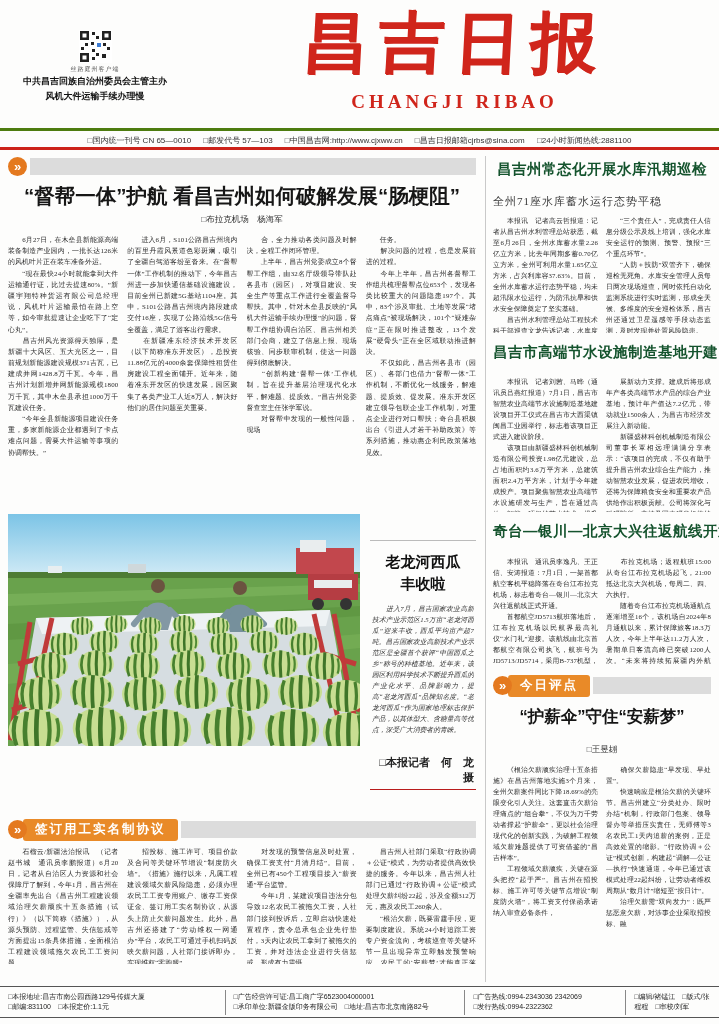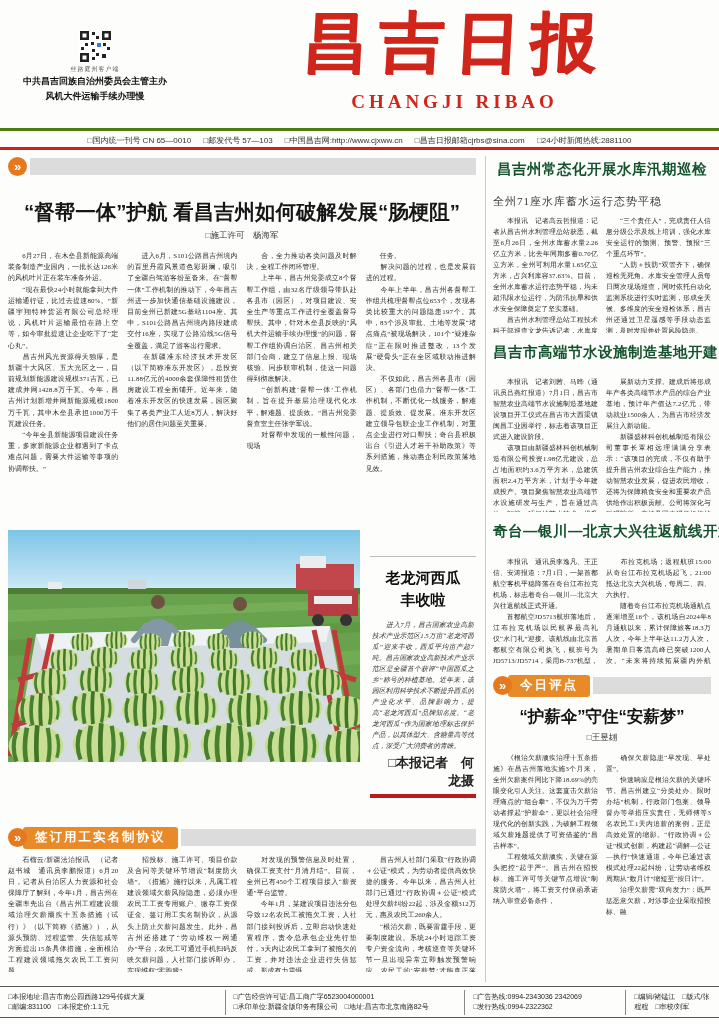--- a/index.html
+++ b/index.html
@@ -37,49 +37,49 @@
   .tagrow{display:flex;align-items:center;height:20px;margin-bottom:6px;}
   .tag-circle{width:19px;height:19px;border-radius:50%;background:#e4791f;color:#fff;font-weight:bold;
        font-size:13px;line-height:19px;text-align:center;flex:0 0 auto;z-index:1;
        font-family:"Liberation Sans",sans-serif;}
   .tag-box{background:#e98a28;color:#fff;font-weight:bold;font-size:12.5px;letter-spacing:2px;
        padding:2px 12px 3px;border-radius:3px;margin-left:-4px;
        font-family:"Liberation Sans","DejaVu Sans",sans-serif;}
   .tag-bar{flex:1;height:17px;background:#dcdcdc;margin-left:3px;}
   
   .lead-hl{font-size:20.5px;font-weight:bold;text-align:center;letter-spacing:0;color:#161616;
-       margin:22px 0 4px;font-family:"Liberation Sans","DejaVu Sans",sans-serif;white-space:nowrap;}
+       margin:6px 0 4px;font-family:"Liberation Sans","DejaVu Sans",sans-serif;white-space:nowrap;}
   .byline{text-align:center;font-size:8.5px;color:#333;margin-bottom:8px;}
   .cols{display:flex;gap:9px;text-align:justify;}
   .col{flex:1;min-width:0;font-size:6.9px;line-height:1.62;color:#2a2a2a;white-space:pre-line;
        overflow:hidden;letter-spacing:.1px;}
   .lead-cols{height:272px;}
   
   .photo-row{display:flex;margin-top:8px;gap:10px;}
   .photo-frame{width:352px;height:232px;flex:0 0 auto;}
-  .cap-box{flex:1;border-top:1px solid #bbb;border-bottom:4px solid #b91c1c;margin:26px 0 20px;
+  .cap-box{flex:1;border-top:1px solid #bbb;border-bottom:1px solid #b91c1c;margin:26px 0 20px;
        padding:10px 2px 4px;display:flex;flex-direction:column;}
   .cap-title{font-size:15px;font-weight:bold;text-align:center;line-height:1.45;color:#111;
        font-family:"Liberation Sans","DejaVu Sans",sans-serif;}
   .cap-body{font-size:6.8px;line-height:1.62;font-style:italic;color:#333;text-align:justify;
        margin-top:8px;white-space:pre-line;flex:1;overflow:hidden;}
-  .cap-byline{font-size:13px;font-weight:bold;text-align:right;margin-top:3px;color:#222;}
+  .cap-byline{font-size:11px;font-weight:bold;text-align:right;margin-top:20px;color:#222;}
   
   .bottom-hl{font-size:21px;font-weight:bold;text-align:center;letter-spacing:3px;color:#141414;
        margin:12px 0 8px;font-family:"DejaVu Serif","Liberation Serif",serif;white-space:nowrap;}
   .bottom-cols{height:118px;}
   
   .r-art{margin-bottom:10px;}
   .r-hl{font-size:14.5px;font-weight:bold;text-align:center;color:#14532d;letter-spacing:.5px;
        font-family:"Liberation Sans","DejaVu Sans",sans-serif;white-space:nowrap;margin-top:4px;}
   .r-sub{font-size:11px;text-align:left;color:#3a3a3a;margin:7px 0 6px;letter-spacing:1px;}
   .r-cols{display:flex;gap:8px;text-align:justify;}
   .r-cols .col{font-size:6.8px;}
   .h120{height:118px;} .h138{height:136px;} .h112{height:110px;}
-  .cm-hl{font-size:16.5px;font-weight:bold;text-align:center;color:#141414;margin:10px 0 4px;
+  .cm-hl{font-size:16.5px;font-weight:bold;text-align:center;color:#141414;margin:10px 0 16px;
        font-family:"Liberation Sans","DejaVu Sans",sans-serif;white-space:nowrap;}
   .cm-cols{height:196px;}
   
   .footer{position:absolute;left:0;right:0;top:986px;border-top:1px solid #555;border-bottom:1px solid #555;
        height:30px;display:flex;align-items:center;
        font-family:"Liberation Sans","DejaVu Sans",sans-serif;}
   .f-cell{font-size:7px;color:#222;line-height:1.5;padding:2px 8px;}
   .f-cell+.f-cell{border-left:1px solid #888;}
   .fc1{width:29%;} .fc2{width:31%;} .fc3{width:20%;} .fc4{flex:1;display:flex;align-items:center;}
 </style>
@@ -135,21 +135,21 @@
   <main class="content">
 
     <section class="left-col">
 
       <div class="tagrow">
         <div class="tag-circle">»</div>
         <div class="tag-bar"></div>
       </div>
 
       <h1 class="lead-hl">“督帮一体”护航  看昌吉州如何破解发展“肠梗阻”</h1>
-      <div class="byline">□施工许可　杨海军</div>
+      <div class="byline">□布拉克机场　杨海军</div>
 
       <div class="cols lead-cols">
         <div class="col">　　6月27日，在木垒县新能源高端装备制造产业园内，一批长达126米的风机叶片正在装车准备外运。
 　　“现在最快24小时就能拿到大件运输通行证，比过去提速80%。”新疆宇翔特种货运有限公司总经理说，风机叶片运输最怕在路上空等，如今审批提速让企业吃下了“定心丸”。
 　　昌吉州风光资源得天独厚，是新疆十大风区、五大光区之一，目前规划新能源建设规模371吉瓦，已建成并网1428.8万千瓦。今年，昌吉州计划新增并网新能源规模1800万千瓦，其中木垒县承担1000万千瓦建设任务。
 　　“今年全县新能源项目建设任务重，多家新能源企业都遇到了卡点难点问题，需要大件运输等事项的协调帮扶。”</div>
         <div class="col">　　进入6月，S101公路昌吉州境内的百里丹霞风景道色彩斑斓，吸引了全疆自驾游客纷至沓来。在“督帮一体”工作机制的推动下，今年昌吉州进一步加快通信基础设施建设，目前全州已新建5G基站1104座。其中，S101公路昌吉州境内路段建成交付16座，实现了公路沿线5G信号全覆盖，满足了游客出行需求。
 　　在新疆准东经济技术开发区（以下简称准东开发区），总投资11.88亿元的4000余套保障性租赁住房建设工程全面铺开。近年来，随着准东开发区的快速发展，园区聚集了各类产业工人近8万人，解决好他们的居住问题至关重要。</div>
         <div class="col">　　合，全力推动各类问题及时解决，全程工作闭环管理。
 　　上半年，昌吉州党委成立8个督帮工作组，由32名厅级领导带队赴各县市（园区），对项目建设、安全生产等重点工作进行全覆盖督导帮扶。其中，针对木垒县反映的“风机大件运输手续办理慢”的问题，督帮工作组协调自治区、昌吉州相关部门会商，建立了信息上报、现场核验、同步联审机制，使这一问题得到彻底解决。

